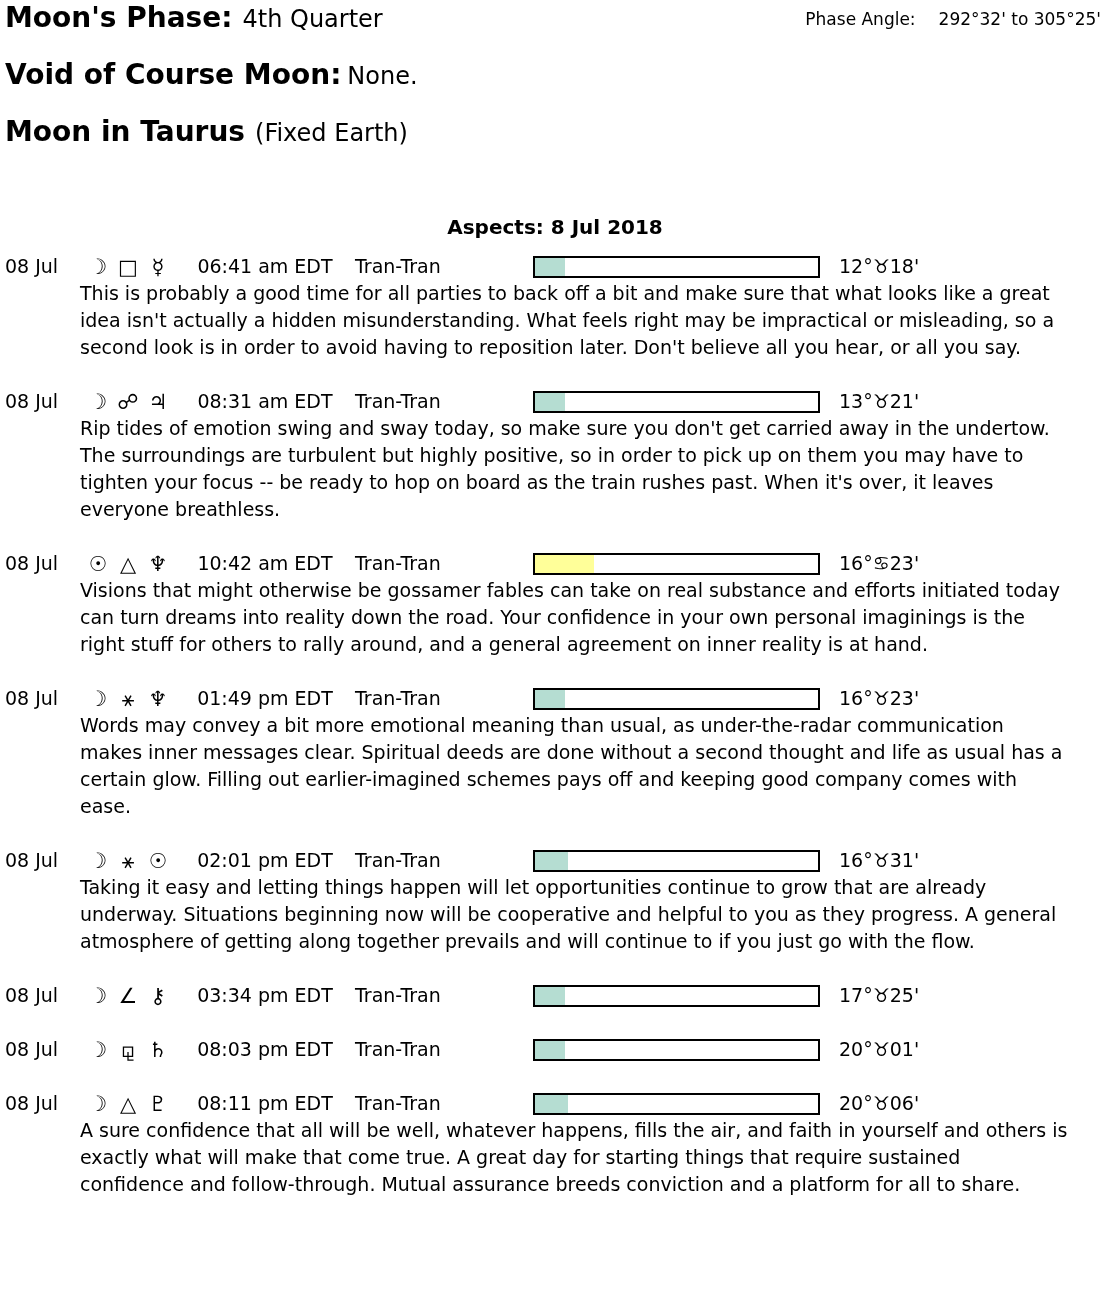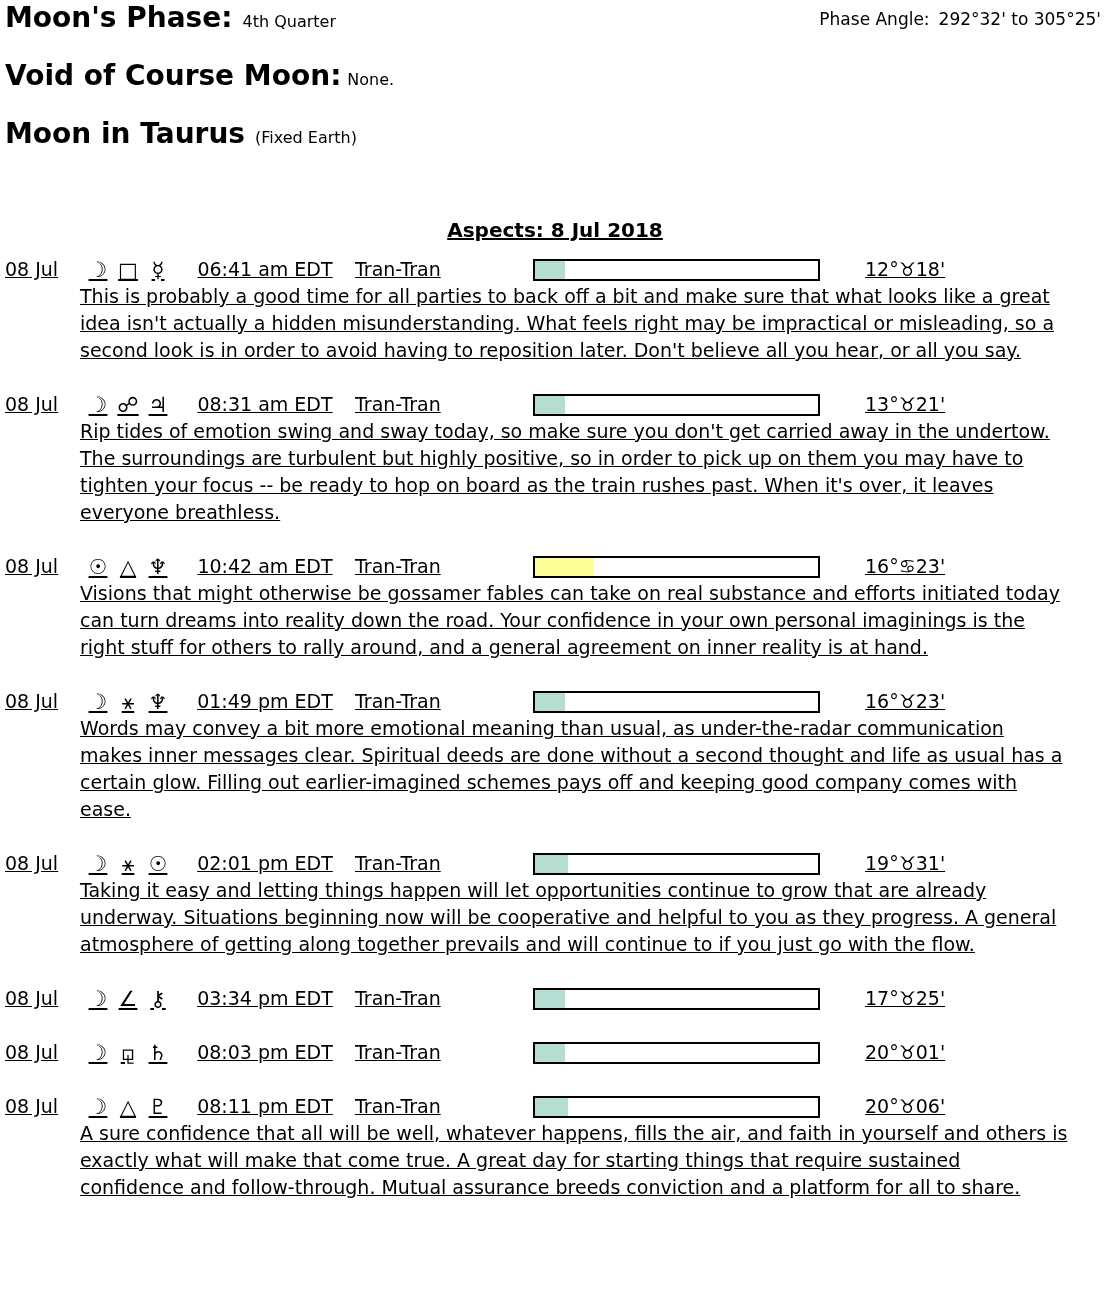--- a/index.html
+++ b/index.html
@@ -12,51 +12,50 @@
     font-size: 19px;
     line-height: 27px;
     overflow: hidden;
   }
   .page { padding: 4px 8px 0 5px; }
 
   
   .topbar { display: flex; justify-content: space-between; align-items: flex-start; }
   .hline { line-height: 27px; }
   .hline .lbl { font-weight: bold; font-size: 28px; margin-right: 10px; }
-  .hline .val { font-size: 16px; }
+  .hline .val { font-size: 24px; }
   .phase-angle { font-size: 17px; padding-top: 2px; padding-right: 4px; }
-  .phase-angle .pa-lbl { margin-right: 9px; }
+  .phase-angle .pa-lbl { margin-right: 23px; }
   .mt27 { margin-top: 27px; }
 
   
   .aspects-title {
     margin-top: 66px;
     text-align: center;
     font-weight: bold;
     font-size: 20px;
     line-height: 27px;
-    text-decoration: underline;
   }
 
   
   .aspects { margin-top: 12px; }
-  .aspect-block { margin-bottom: 27px; text-decoration: underline; }
+  .aspect-block { margin-bottom: 27px; }
   .aspect-row { display: flex; align-items: center; height: 27px; }
   .col-date  { width: 78px;  flex: none; }
   .col-glyphs{ width: 92px;  flex: none; display: flex; align-items: center; }
   .glyph { font-size: 21px; line-height: 24px; width: 30px; text-align: center; display: inline-block; }
   .col-time  { width: 180px; flex: none; text-align: center; }
   .col-type  { width: 178px; flex: none; }
   .col-bar   {
     width: 287px; height: 22px; flex: none;
     border: 2px solid #000; background: #fff;
     box-sizing: border-box; display: block;
   }
   .bar-fill { display: block; height: 100%; width: 0; }
-  .col-pos { margin-left: 45px; white-space: nowrap; }
+  .col-pos { margin-left: 19px; white-space: nowrap; }
   .desc { margin: 0 16px 0 75px; width: 990px; line-height: 27px; }
 </style>
 </head>
 <body>
 
 <div class="page">
 
   <div class="topbar">
     <div class="hline">
       <span class="lbl">Moon's Phase:</span><span class="val">4th Quarter</span>
@@ -156,21 +155,21 @@
         <span class="col-glyphs">
           <span class="glyph">☽</span>
           <span class="glyph">⚹</span>
           <span class="glyph">☉</span>
         </span>
         <span class="col-time">02:01 pm EDT</span>
         <span class="col-type">Tran-Tran</span>
         <span class="col-bar">
             <span class="bar-fill" style="width: 11.5%; background: rgb(181, 221, 210);"></span>
           </span>
-        <span class="col-pos">19°♉31'</span>
+        <span class="col-pos">16°♉31'</span>
       </div>
       <p class="desc">Taking it easy and letting things happen will let opportunities continue to grow that are already underway. Situations beginning now will be cooperative and helpful to you as they progress. A general atmosphere of getting along together prevails and will continue to if you just go with the flow.</p>
     </div>
 
     <div class="aspect-block">
       <div class="aspect-row">
         <span class="col-date">08 Jul</span>
         <span class="col-glyphs">
           <span class="glyph">☽</span>
           <span class="glyph">∠</span>

